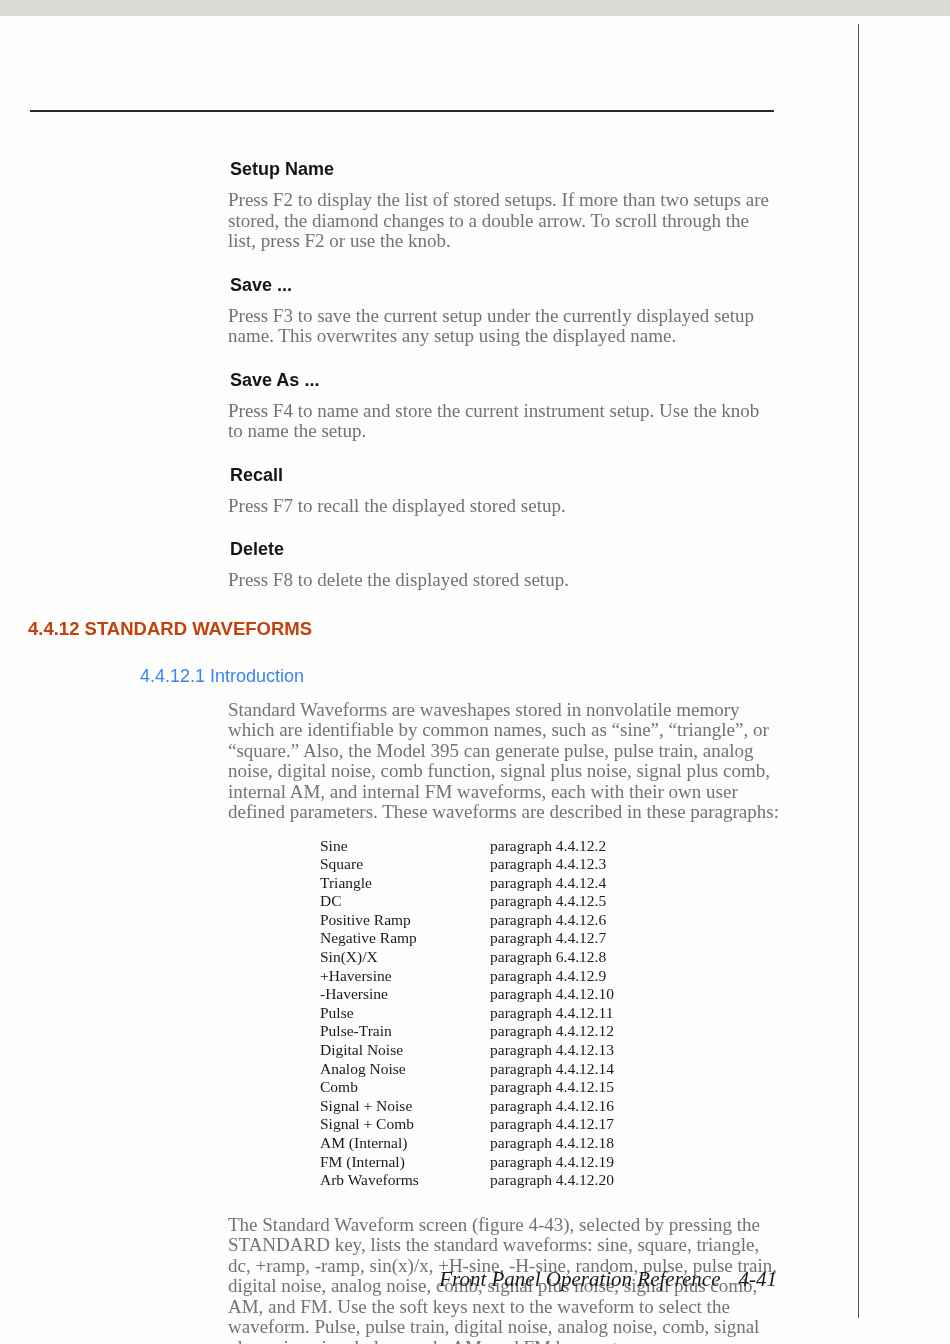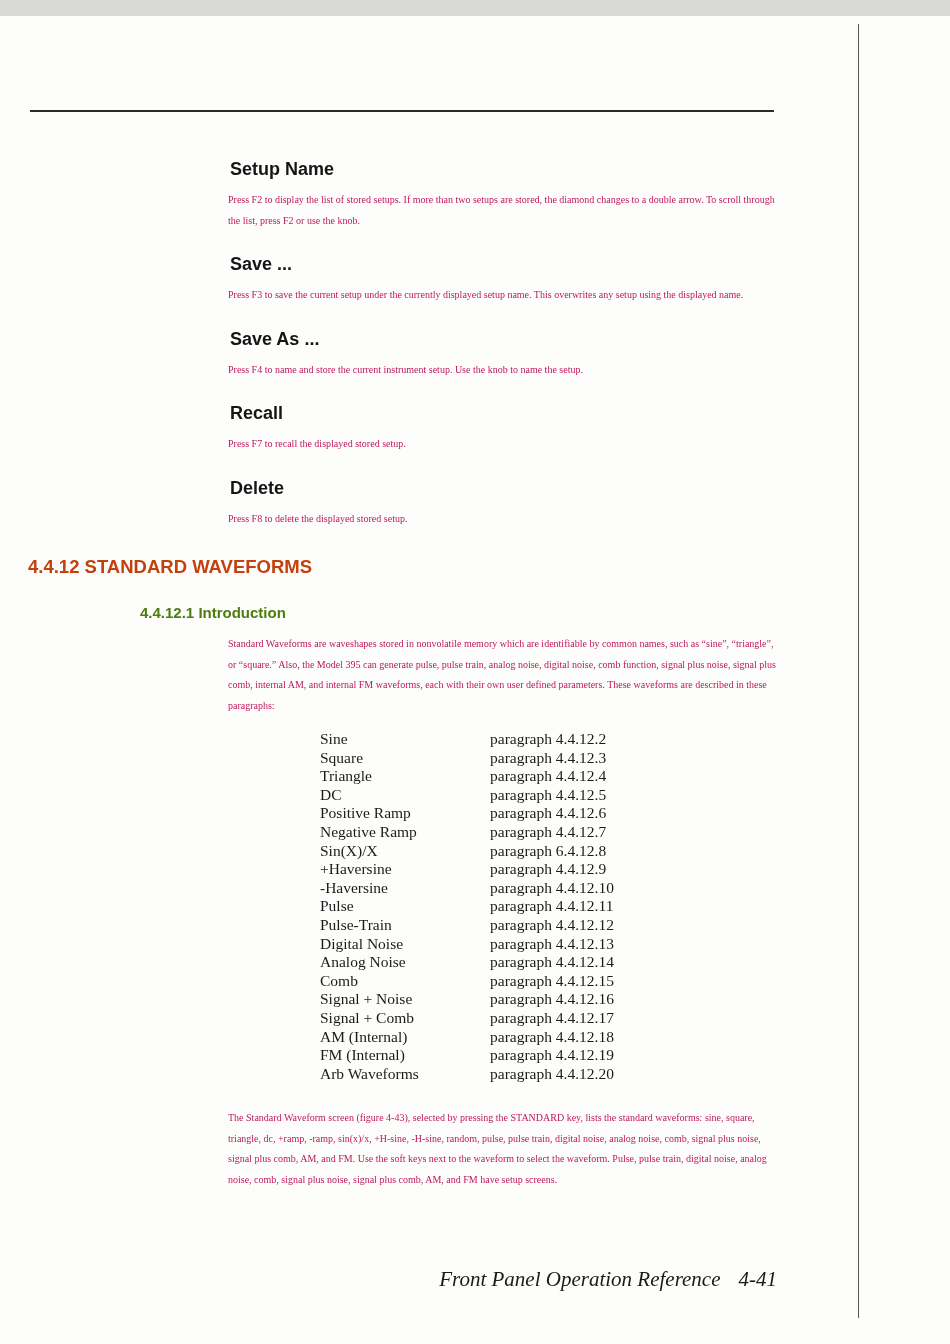--- a/index.html
+++ b/index.html
@@ -23,36 +23,36 @@
   }
   .content { position:absolute; left:0; top:120px; width:950px; }
 
   .softkey-heading {
     font-family:"Liberation Sans", sans-serif;
     font-weight:bold; font-size:18px;
     margin:23px 0 10px 230px;
     color:#151515;
   }
   .body-text {
-    font-size:10px; line-height:20.5px;
+    font-size:19px; line-height:20.5px;
     margin-left:228px; width:550px;
-    color:#be185d;
+    color:#737373;
   }
 
   .section-heading {
     font-family:"Liberation Sans", sans-serif;
     font-weight:bold; font-size:18.5px;
     margin:27px 0 0 28px;
     color:#c2410c;
   }
   .intro-heading {
     font-family:"Liberation Sans", sans-serif;
-    font-weight:bold; font-size:15px;
+    font-weight:normal; font-size:18px;
     margin:26px 0 13px 140px;
-    color:#4d7c0f;
+    color:#3b82f6;
   }
   .intro-body { width:554px; }
 
   .waveform-list {
     margin:14px 0 0 320px;
     font-size:15.5px; line-height:18.6px;
   }
   .waveform-row { display:flex;gap:32px; }
   .wf-name { width:138px; }
   .wf-ref  { }

